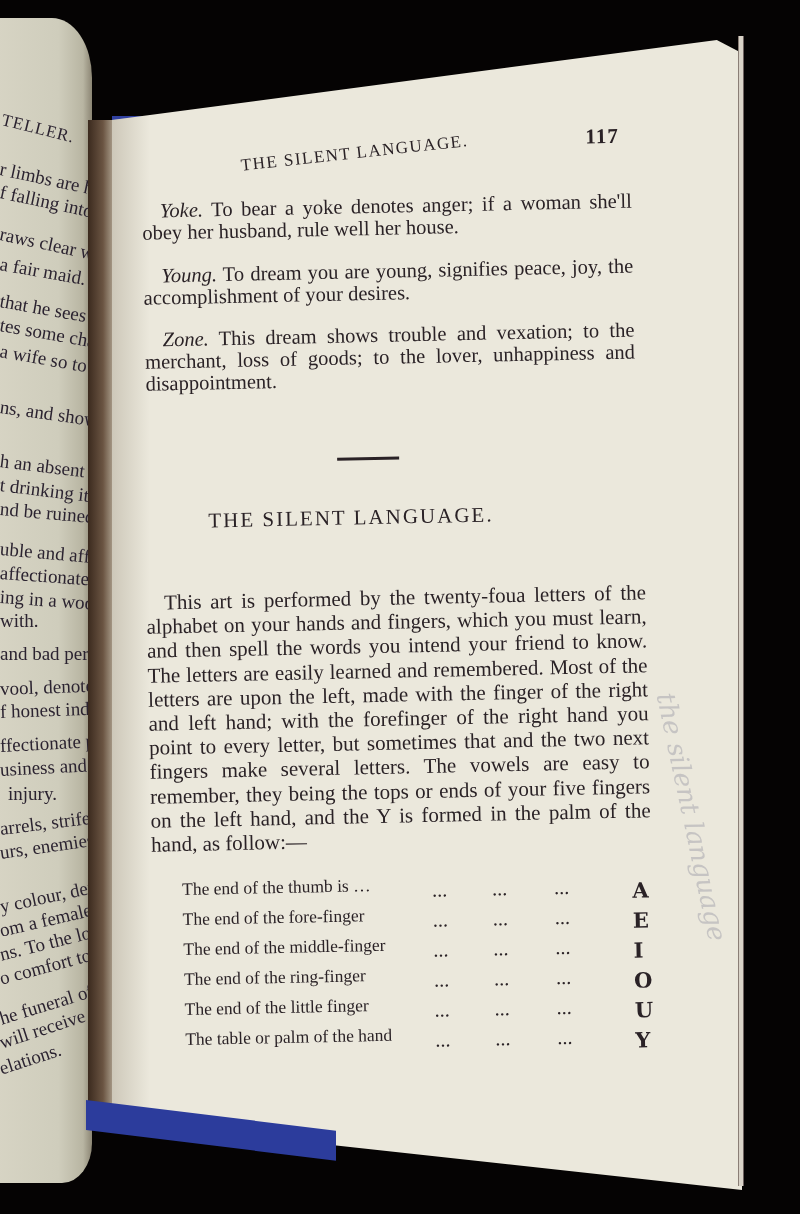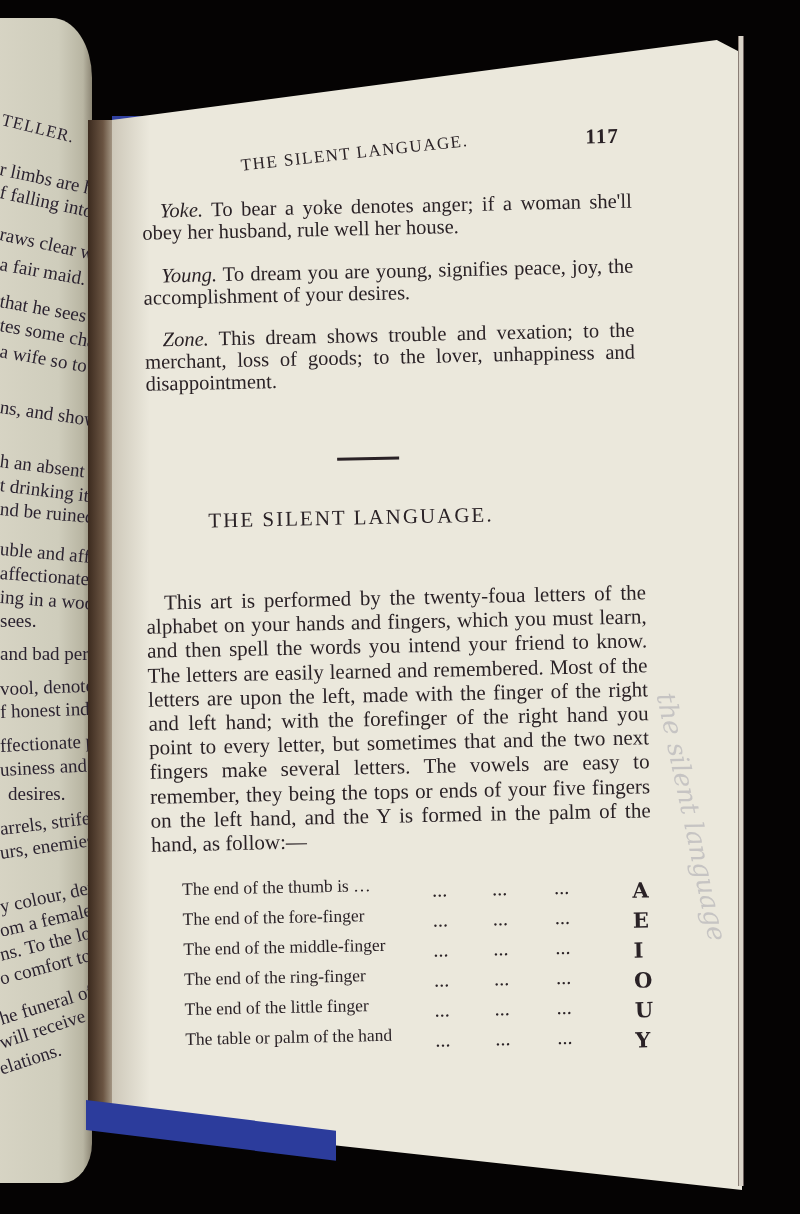--- a/index.html
+++ b/index.html
@@ -102,27 +102,27 @@
   <div class="left-line" style="left:20px;top:272px;transform:rotate(10deg);">that he sees his</div>
   <div class="left-line" style="left:20px;top:296px;transform:rotate(10deg);">tes some chang</div>
   <div class="left-line" style="left:20px;top:322px;transform:rotate(10deg);">a wife so to d</div>
   <div class="left-line" style="left:20px;top:378px;transform:rotate(8deg);">ns, and showers,</div>
   <div class="left-line" style="left:20px;top:432px;transform:rotate(7deg);">h an absent frie</div>
   <div class="left-line" style="left:20px;top:456px;transform:rotate(7deg);">t drinking it alo</div>
   <div class="left-line" style="left:20px;top:480px;transform:rotate(5deg);">nd be ruined.</div>
   <div class="left-line" style="left:20px;top:520px;transform:rotate(5deg);">uble and afflictio</div>
   <div class="left-line" style="left:20px;top:544px;transform:rotate(4deg);">affectionate partne</div>
   <div class="left-line" style="left:20px;top:568px;transform:rotate(4deg);">ing in a wood, th</div>
-  <div class="left-line" style="left:20px;top:592px;">sees.</div>
+  <div class="left-line" style="left:20px;top:592px;">with.</div>
   <div class="left-line" style="left:20px;top:625px;">and bad person.</div>
   <div class="left-line" style="left:20px;top:660px;transform:rotate(-2deg);">vool, denotes pro</div>
   <div class="left-line" style="left:20px;top:683px;transform:rotate(-2deg);">f honest industry.</div>
   <div class="left-line" style="left:20px;top:717px;transform:rotate(-3deg);">ffectionate partner</div>
   <div class="left-line" style="left:20px;top:741px;transform:rotate(-3deg);">usiness and profit</div>
-  <div class="left-line" style="left:28px;top:765px;">desires.</div>
+  <div class="left-line" style="left:28px;top:765px;">injury.</div>
   <div class="left-line" style="left:20px;top:800px;transform:rotate(-7deg);">arrels, strifes, and</div>
   <div class="left-line" style="left:20px;top:824px;transform:rotate(-8deg);">urs, enemies, and</div>
   <div class="left-line" style="left:20px;top:878px;transform:rotate(-12deg);">y colour, denotes</div>
   <div class="left-line" style="left:20px;top:902px;transform:rotate(-13deg);">om a female, and</div>
   <div class="left-line" style="left:20px;top:926px;transform:rotate(-14deg);">ns.  To the lover,</div>
   <div class="left-line" style="left:20px;top:950px;transform:rotate(-15deg);">o comfort to him.</div>
   <div class="left-line" style="left:20px;top:990px;transform:rotate(-17deg);">he funeral of an</div>
   <div class="left-line" style="left:20px;top:1014px;transform:rotate(-18deg);">will receive some</div>
   <div class="left-line" style="left:20px;top:1040px;transform:rotate(-18deg);">elations.</div>
 </div>

